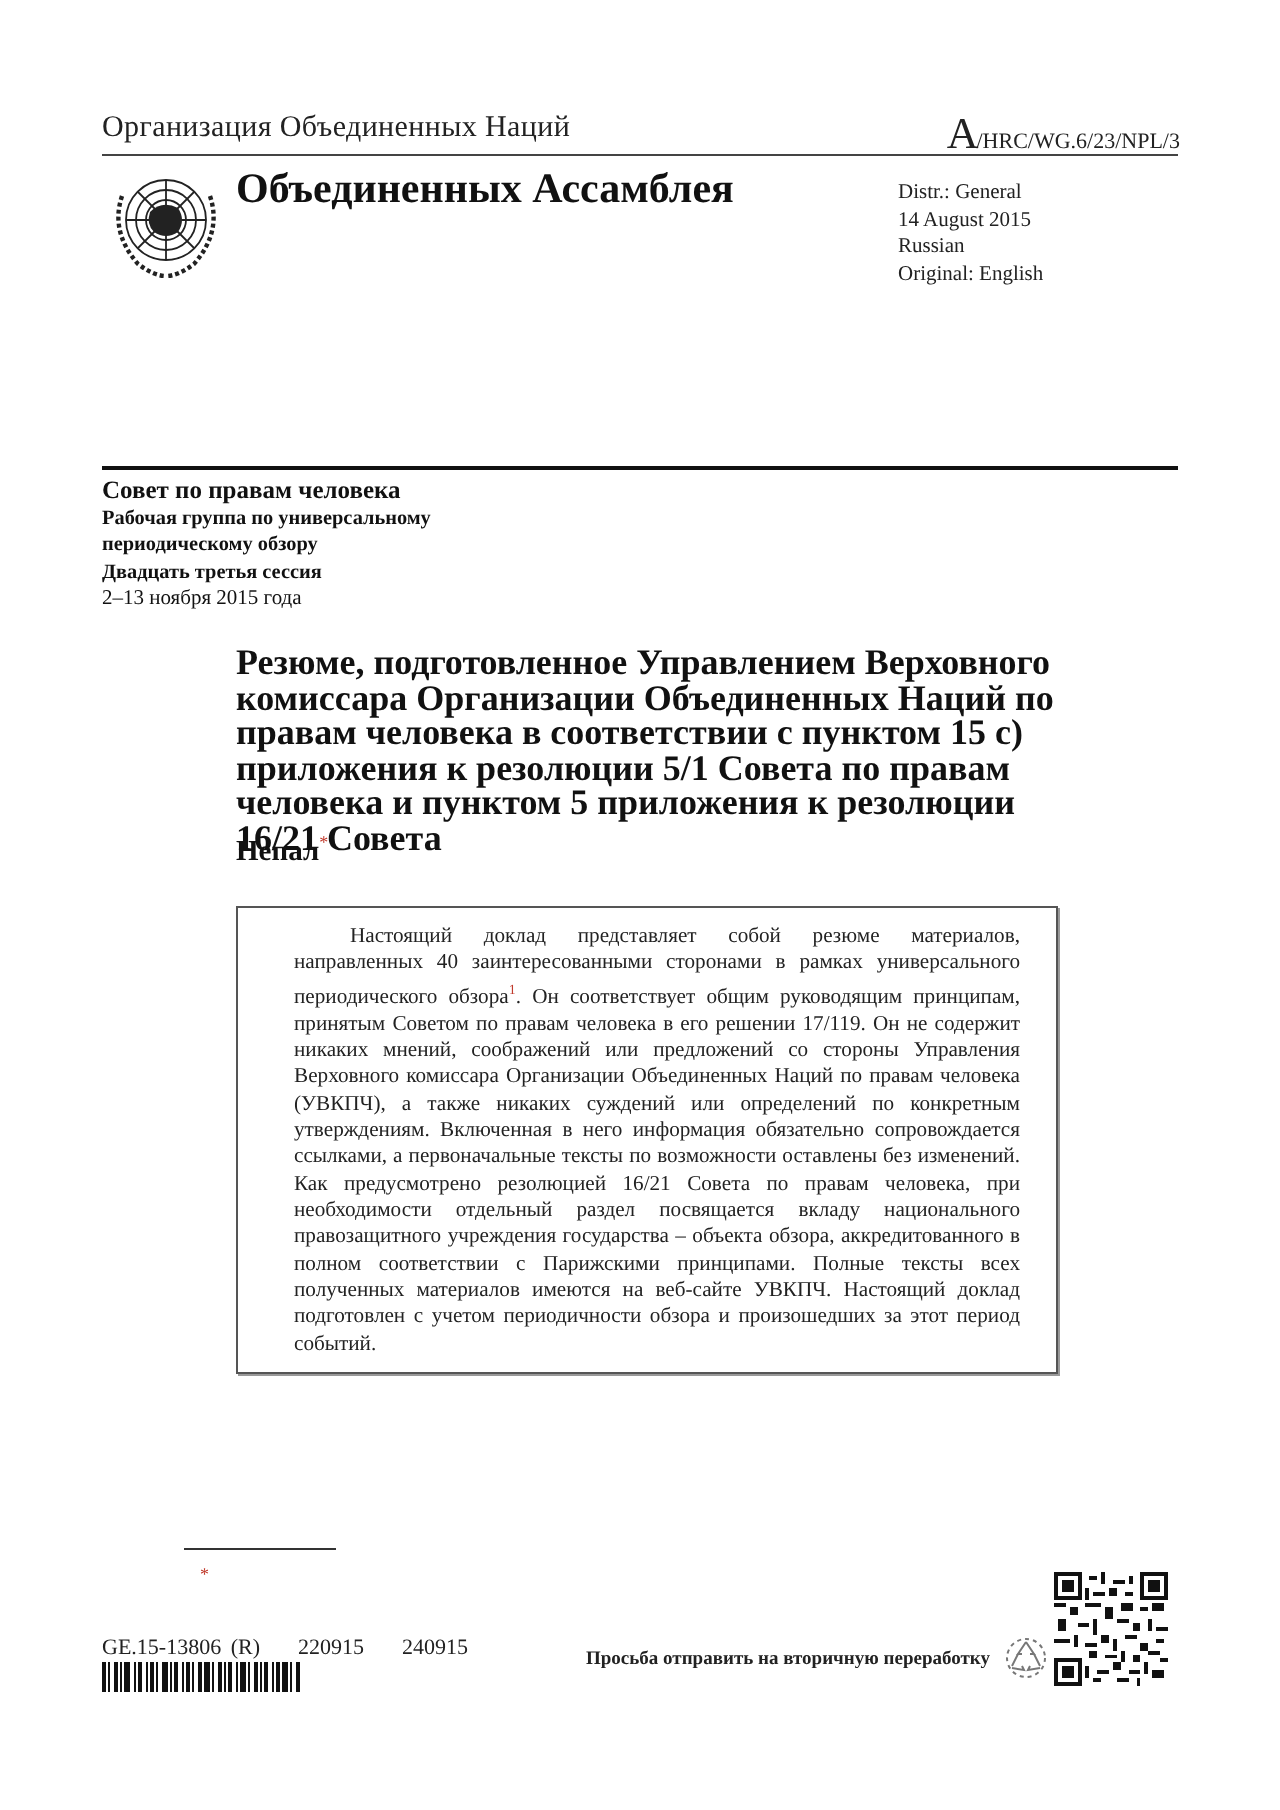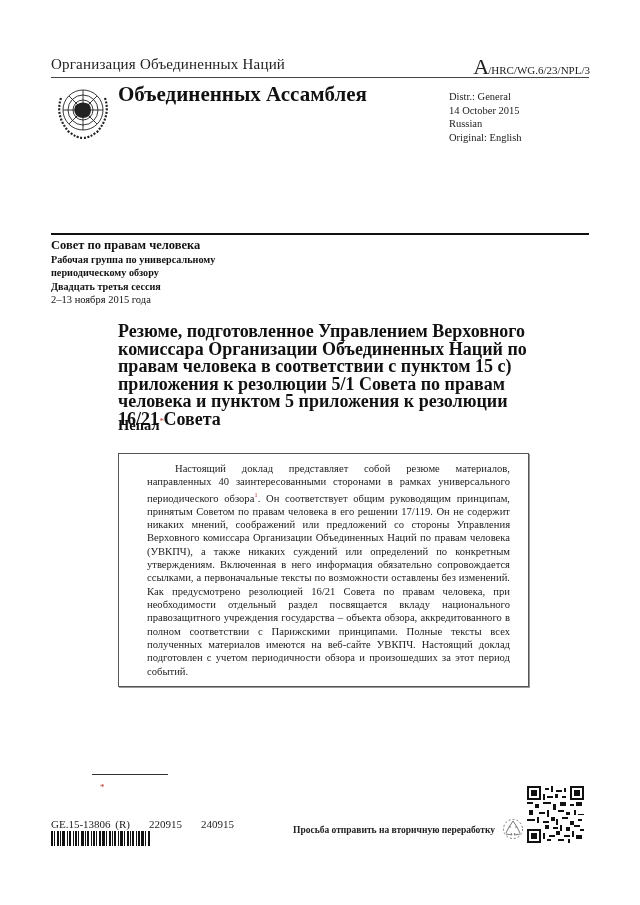--- a/index.html
+++ b/index.html
@@ -68,21 +68,21 @@
   <path d="M22 24 Q28 18 36 22 Q40 28 36 34 Q30 38 24 34 Q20 30 22 24Z" fill="#222"></path>
   <g fill="none" stroke="#222" stroke-width="2.2" stroke-dasharray="2 1.5">
     <path d="M8 16 Q2 34 16 50 Q24 56 30 56"></path>
     <path d="M52 16 Q58 34 44 50 Q36 56 30 56"></path>
   </g>
 </svg>
 <div class="abs body-title">Объединенных Ассамблея</div>
 
 <div class="abs distr">
   <div>Distr.: General</div>
-  <div>14 October 2015</div>
+  <div>14 August 2015</div>
   <div>Russian</div>
   <div>Original: English</div>
 </div>
 
 <div class="abs rule-mid"></div>
 
 <div class="abs council">
   <div class="l1">Совет по правам человека</div>
   <div class="b">Рабочая группа по универсальному</div>
   <div class="b">периодическому обзору</div>

